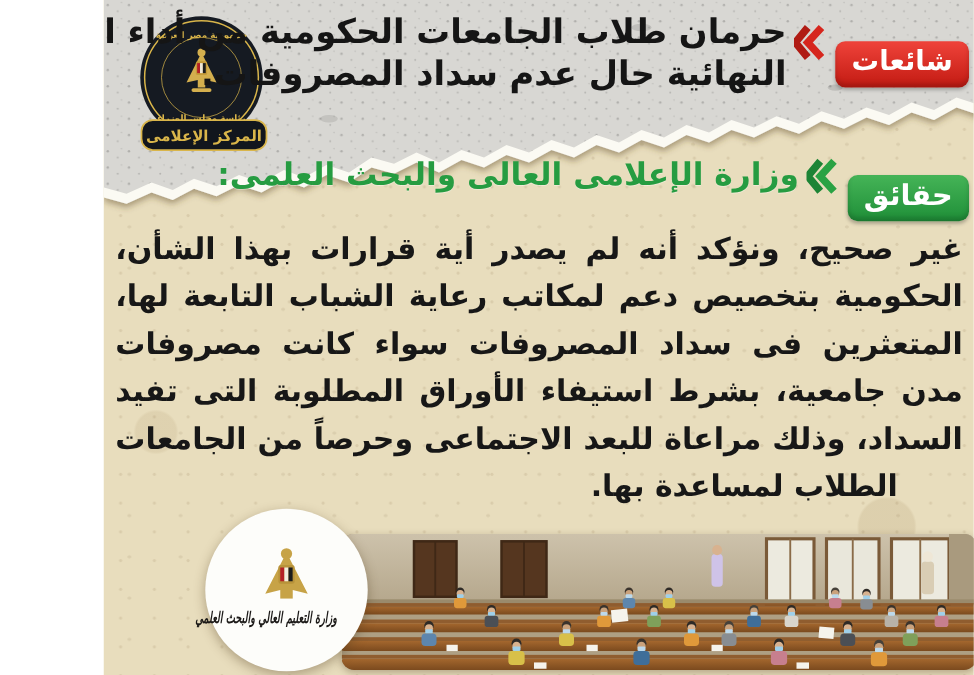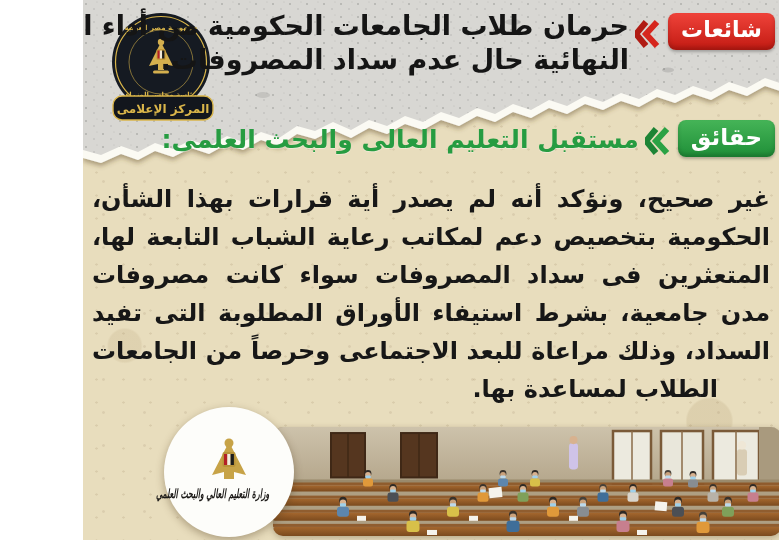--- a/index.html
+++ b/index.html
@@ -17,20 +17,21 @@
     background-size:auto,auto,auto,27px 23px,41px 33px;
   }
   .tear-svg{position:absolute;top:0;left:0;}
   
   .gov-logo{position:absolute;top:4px;left:12px;width:128px;height:126px;}
   .rumor-row{position:absolute;top:13px;right:4px;display:flex;align-items:flex-start;}
   .badge{
     border-radius:8px;color:#fff;font-weight:bold;white-space:nowrap;
     padding:4px 13px 7px;font-size:22px;line-height:26px;
     box-shadow:0 2px 3px rgba(0,0,0,.25), inset 0 -3px 4px rgba(0,0,0,.18);
+    margin-top:20px;
   }
   .badge-red{background:linear-gradient(#ef433a,#c21a12);}
   .badge-green{background:linear-gradient(#45b457,#1f8f38);}
   .chev{margin:6px 7px 0 6px;flex:0 0 auto;}
   .rumor-text{margin-top:-4px;text-align:right;color:#151515;font-weight:bold;
     font-size:27px;line-height:34px;white-space:nowrap;letter-spacing:-.3px;}
   
   .facts-row{position:absolute;top:120px;right:4px;display:flex;align-items:flex-start;}
   .facts-row .badge{font-size:23px;}
   .facts-source{margin-top:5px;color:#269c41;font-weight:bold;font-size:25px;
@@ -109,21 +110,21 @@
       <div>النهائية حال عدم سداد المصروفات.</div>
     </div>
   </div>
 
   <div class="facts-row">
     <div class="badge badge-green">حقائق</div>
     <svg class="chev" width="26" height="30" viewBox="0 0 26 30">
       <polyline points="22,3 11,15 22,27" fill="none" stroke="#2aa244" stroke-width="6"></polyline>
       <polyline points="11,3 1,15 11,27" fill="none" stroke="#1d8435" stroke-width="6"></polyline>
     </svg>
-    <div class="facts-source">مستقبل التعليم العالى والبحث العلمى:</div>
+    <div class="facts-source">وزارة الإعلامى العالى والبحث العلمى:</div>
   </div>
 
   <div class="body-text">
     <div class="body-line">غير صحيح، ونؤكد أنه لم يصدر أية قرارات بهذا الشأن، ونشير إلى قيام الجامعات</div>
     <div class="body-line">الحكومية بتخصيص دعم لمكاتب رعاية الشباب التابعة لها، لمساعدة الطلاب</div>
     <div class="body-line">المتعثرين فى سداد المصروفات سواء كانت مصروفات دراسية أو رسوم</div>
     <div class="body-line">مدن جامعية، بشرط استيفاء الأوراق المطلوبة التى تفيد عدم إمكانية</div>
     <div class="body-line">السداد، وذلك مراعاة للبعد الاجتماعى وحرصاً من الجامعات على مستقبل</div>
     <div class="body-line last">الطلاب لمساعدة بها.</div>
   </div>

